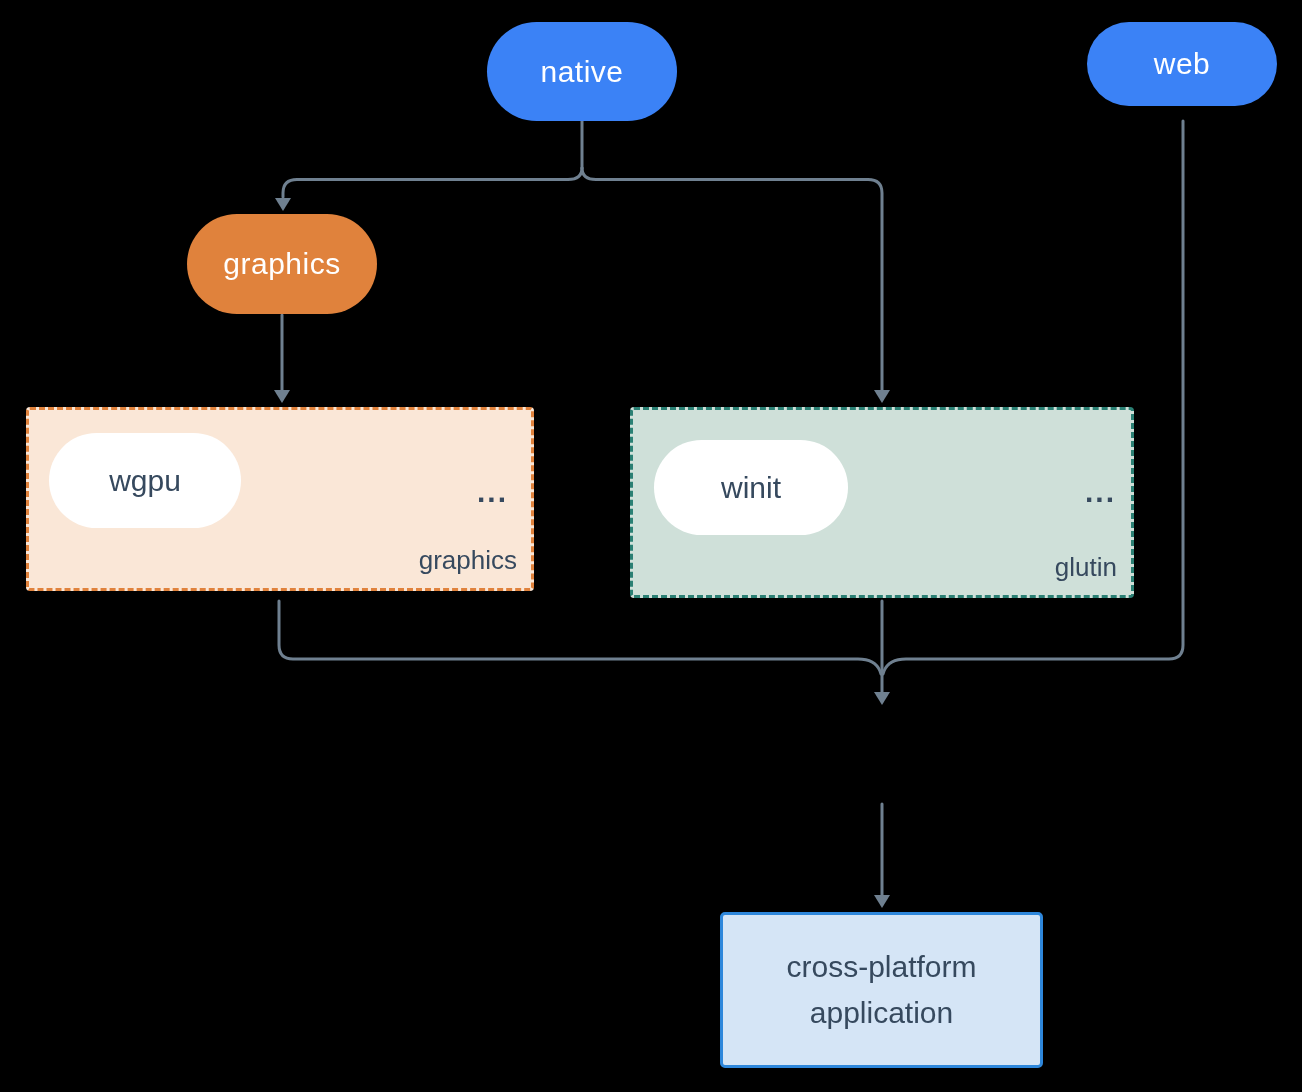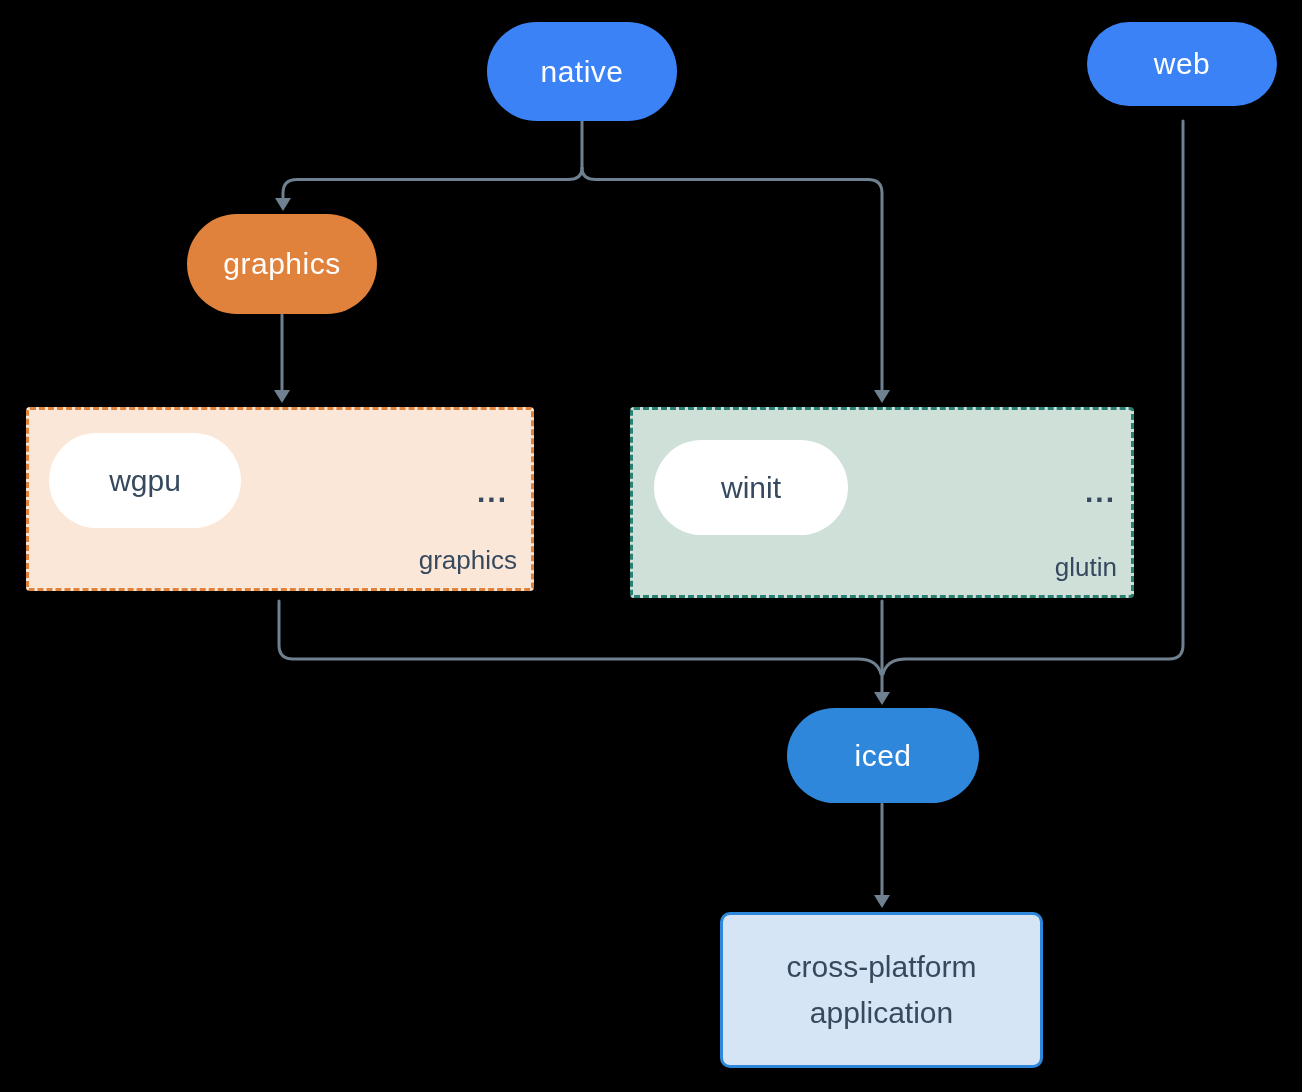--- a/index.html
+++ b/index.html
@@ -75,21 +75,21 @@
     font-size: 26px;
     font-weight: 400;
   }
 
   .app-box {
     position: absolute;
     z-index: 2;
     left: 720px; top: 912px; width: 323px; height: 156px;
     background: #D5E5F6;
     border: 3px solid #2E87DB;
-    border-radius: 10px;
+    border-radius: 5px;
     display: flex;
     flex-direction: column;
     align-items: center;
     justify-content: center;
     color: #36495E;
     font-size: 30px;
     line-height: 46px;
     font-weight: 500;
   }
 
@@ -152,22 +152,19 @@
   </div>
 
   <div class="group-box group-shells">
     <div class="inner-pill" id="pill-winit">
       <span>winit</span>
     </div>
     <span class="ellipsis" id="dots-shells">...</span>
     <span class="group-label">glutin</span>
   </div>
 
-  <div class="node node-blue" id="node-iced">
-    <span>iced</span>
-  </div>
 
   <div class="app-box">
     <span>cross-platform</span>
     <span>application</span>
   </div>
 
 </div>
 
 </body></html>

